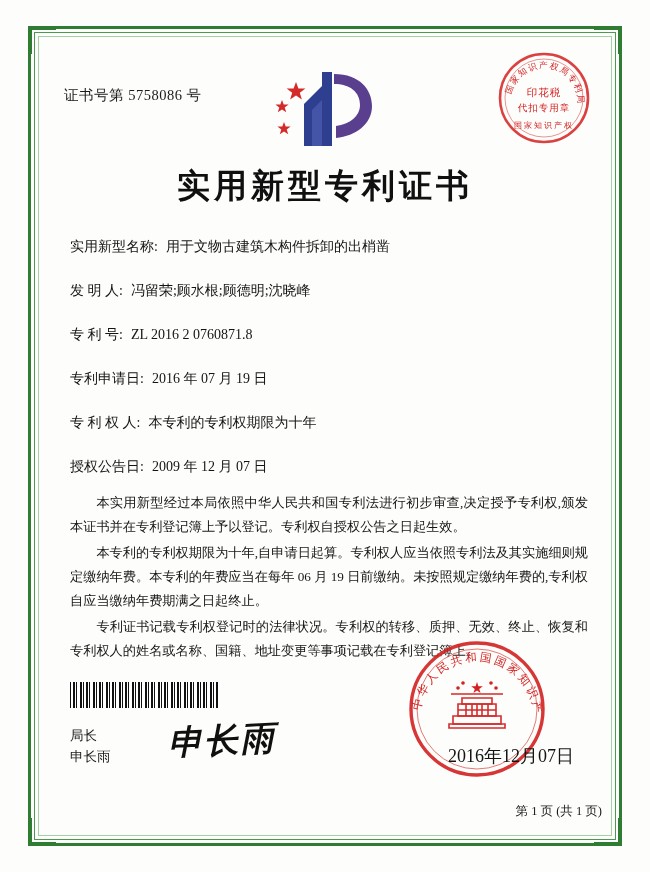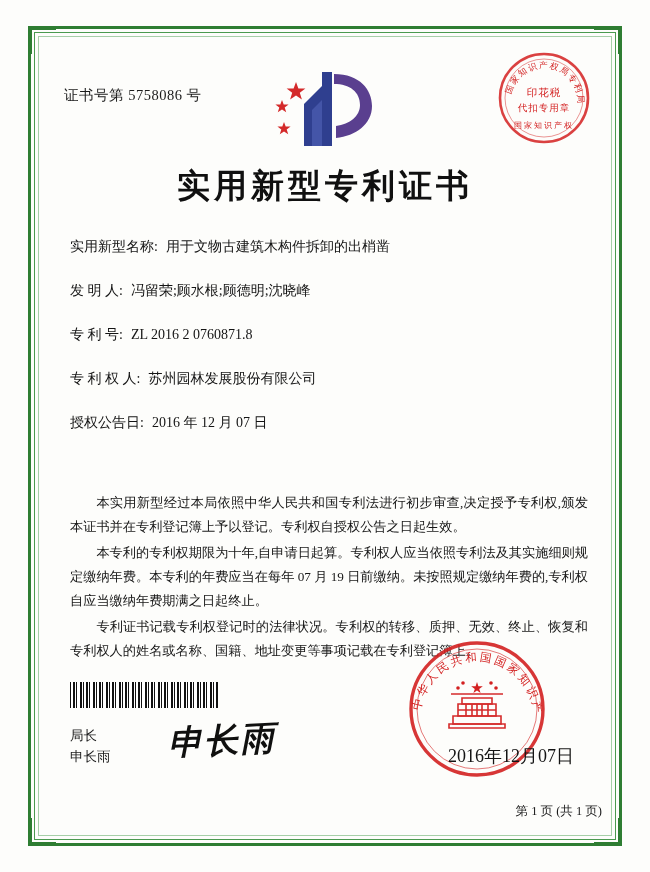--- a/index.html
+++ b/index.html
@@ -249,32 +249,36 @@
       </div>
       <div class="field-row">
         <div class="field-label">发 明 人:</div>
         <div class="field-value">冯留荣;顾水根;顾德明;沈晓峰</div>
       </div>
       <div class="field-row">
         <div class="field-label">专 利 号:</div>
         <div class="field-value">ZL 2016 2 0760871.8</div>
       </div>
       <div class="field-row">
+        <div class="field-label">专利申请日:</div>
+        <div class="field-value">2016 年 07 月 19 日</div>
+      </div>
+      <div class="field-row">
         <div class="field-label">专 利 权 人:</div>
-        <div class="field-value">苏州园林发展股份有限公司</div>
+        <div class="field-value">本专利的专利权期限为十年</div>
       </div>
       <div class="field-row">
         <div class="field-label">授权公告日:</div>
-        <div class="field-value">2016 年 12 月 07 日</div>
+        <div class="field-value">2009 年 12 月 07 日</div>
       </div>
     </div>
 
     <div class="body-text">
       <p>本实用新型经过本局依照中华人民共和国专利法进行初步审查,决定授予专利权,颁发本证书并在专利登记簿上予以登记。专利权自授权公告之日起生效。</p>
-      <p>本专利的专利权期限为十年,自申请日起算。专利权人应当依照专利法及其实施细则规定缴纳年费。本专利的年费应当在每年 07 月 19 日前缴纳。未按照规定缴纳年费的,专利权自应当缴纳年费期满之日起终止。</p>
+      <p>本专利的专利权期限为十年,自申请日起算。专利权人应当依照专利法及其实施细则规定缴纳年费。本专利的年费应当在每年 06 月 19 日前缴纳。未按照规定缴纳年费的,专利权自应当缴纳年费期满之日起终止。</p>
       <p>专利证书记载专利权登记时的法律状况。专利权的转移、质押、无效、终止、恢复和专利权人的姓名或名称、国籍、地址变更等事项记载在专利登记簿上。</p>
     </div>
 
     <div class="barcode"></div>
 
     <div class="signature-block">
       <div>局长</div>
       <div>申长雨</div>
     </div>
 

